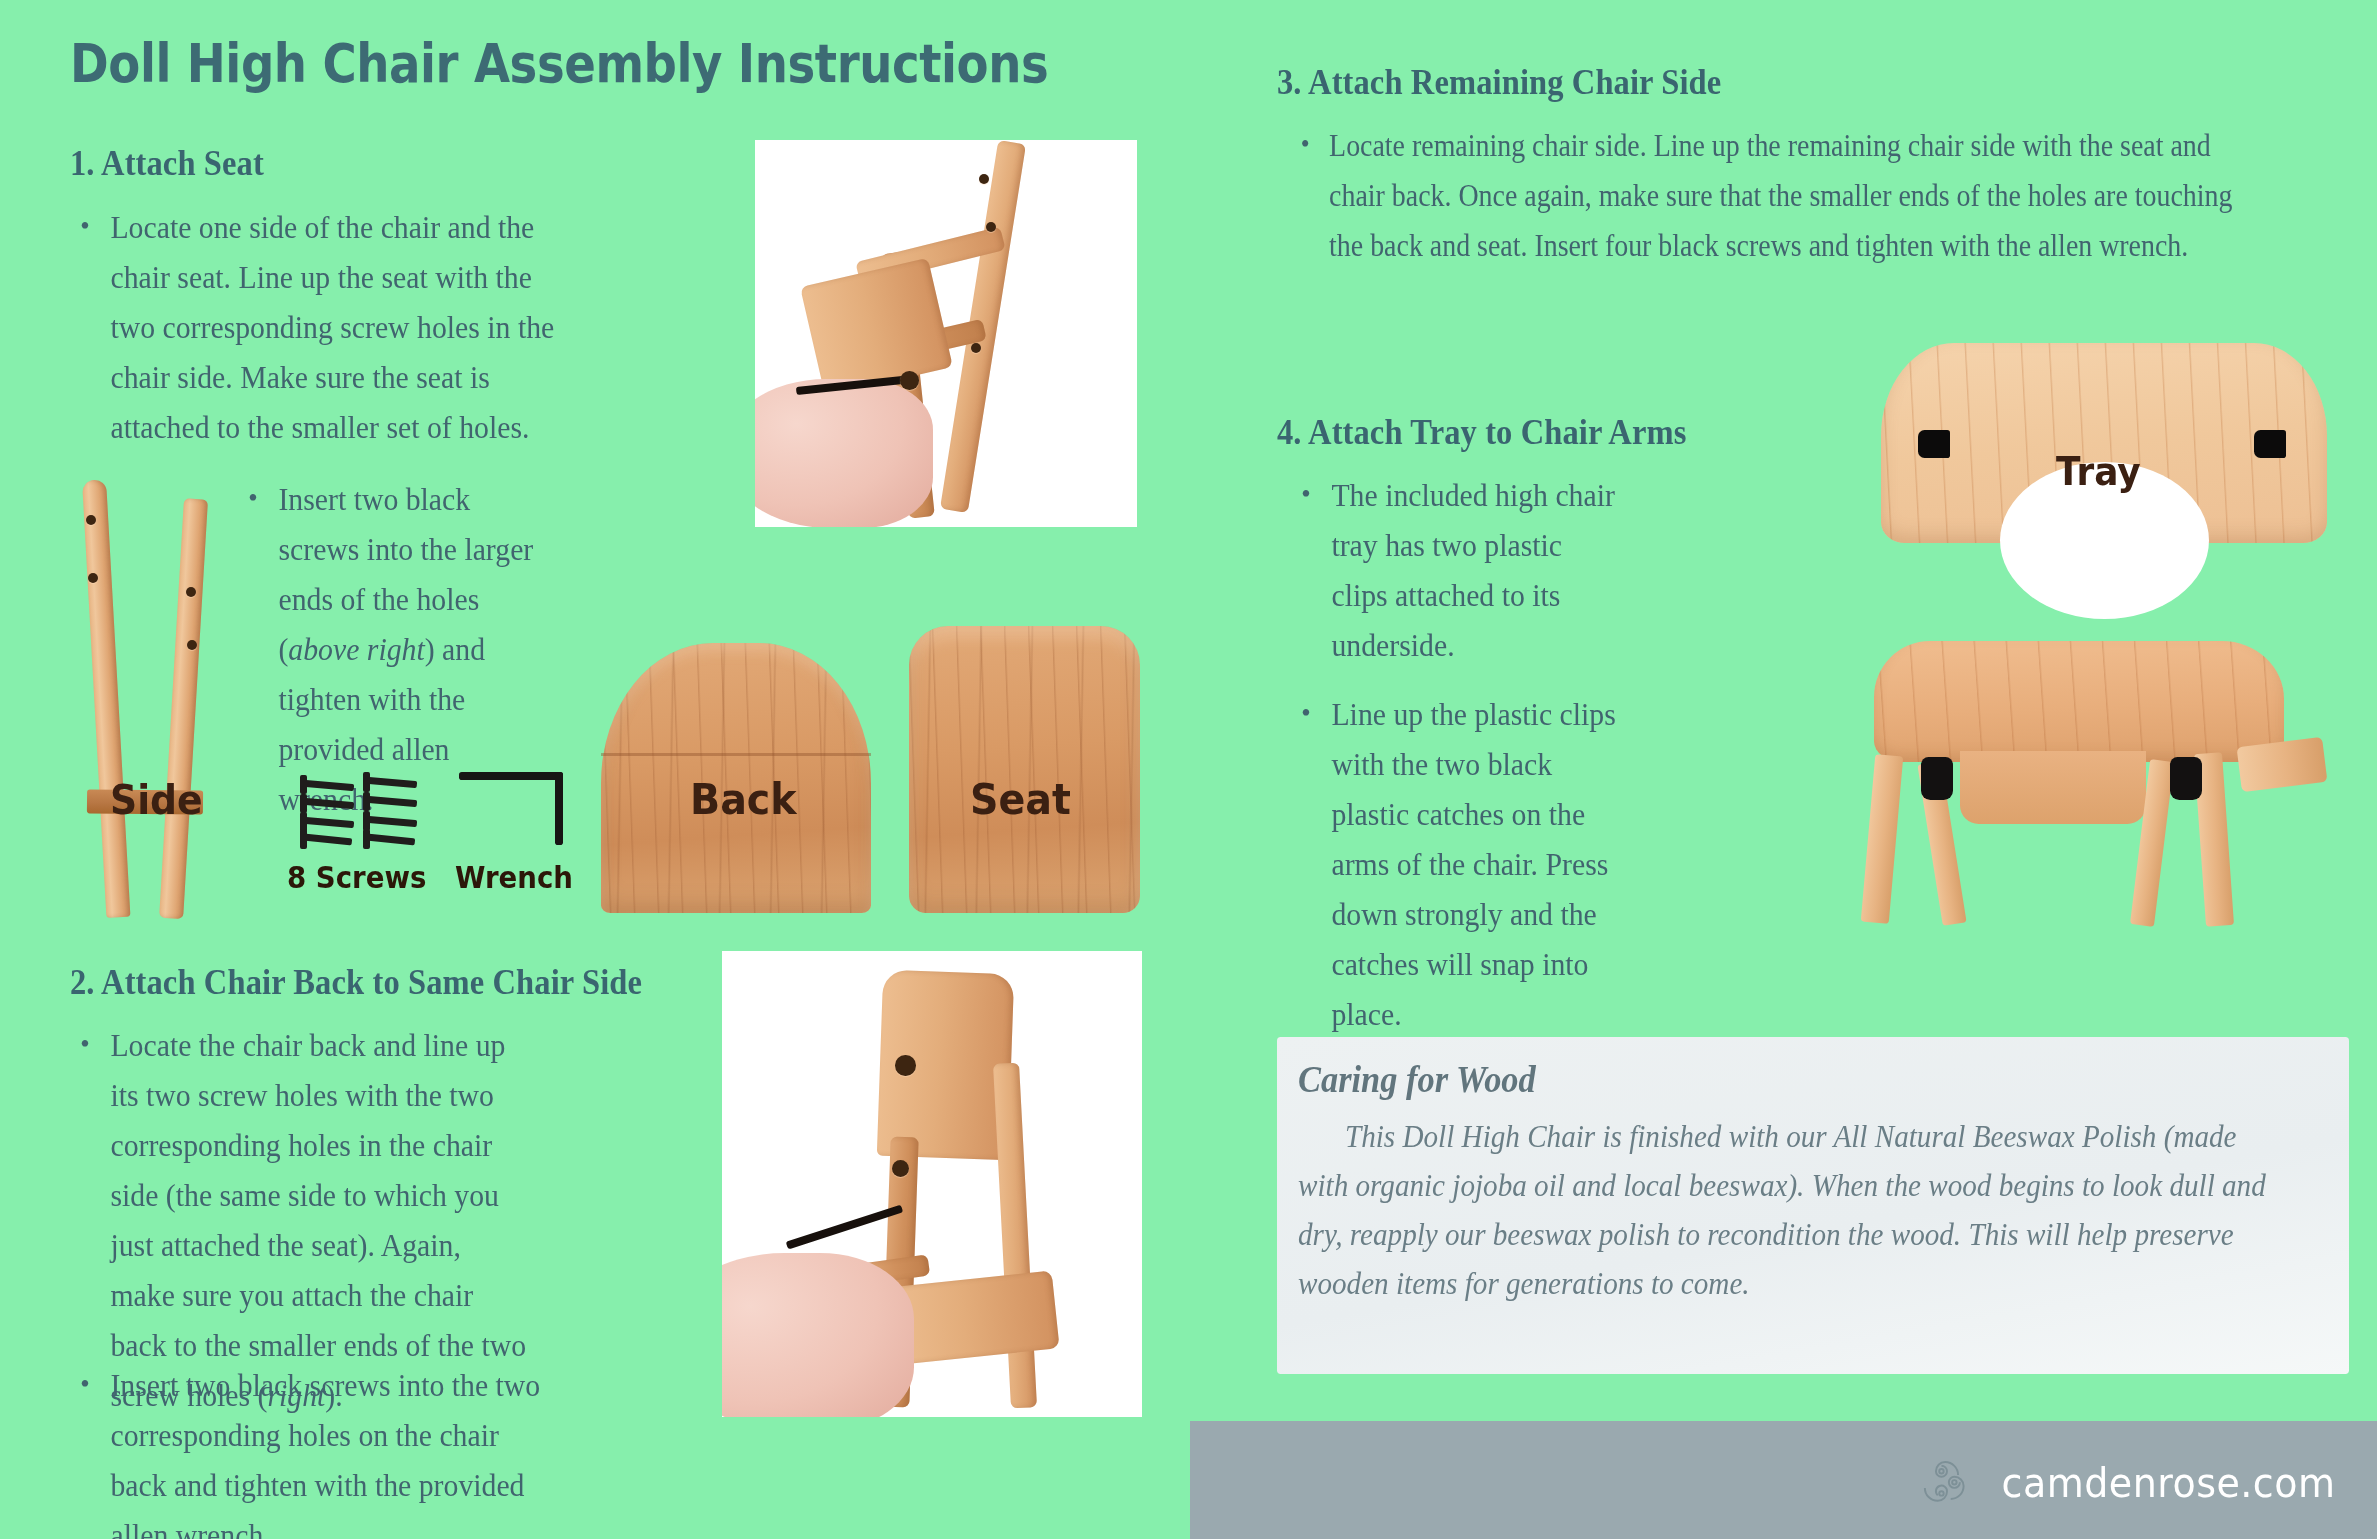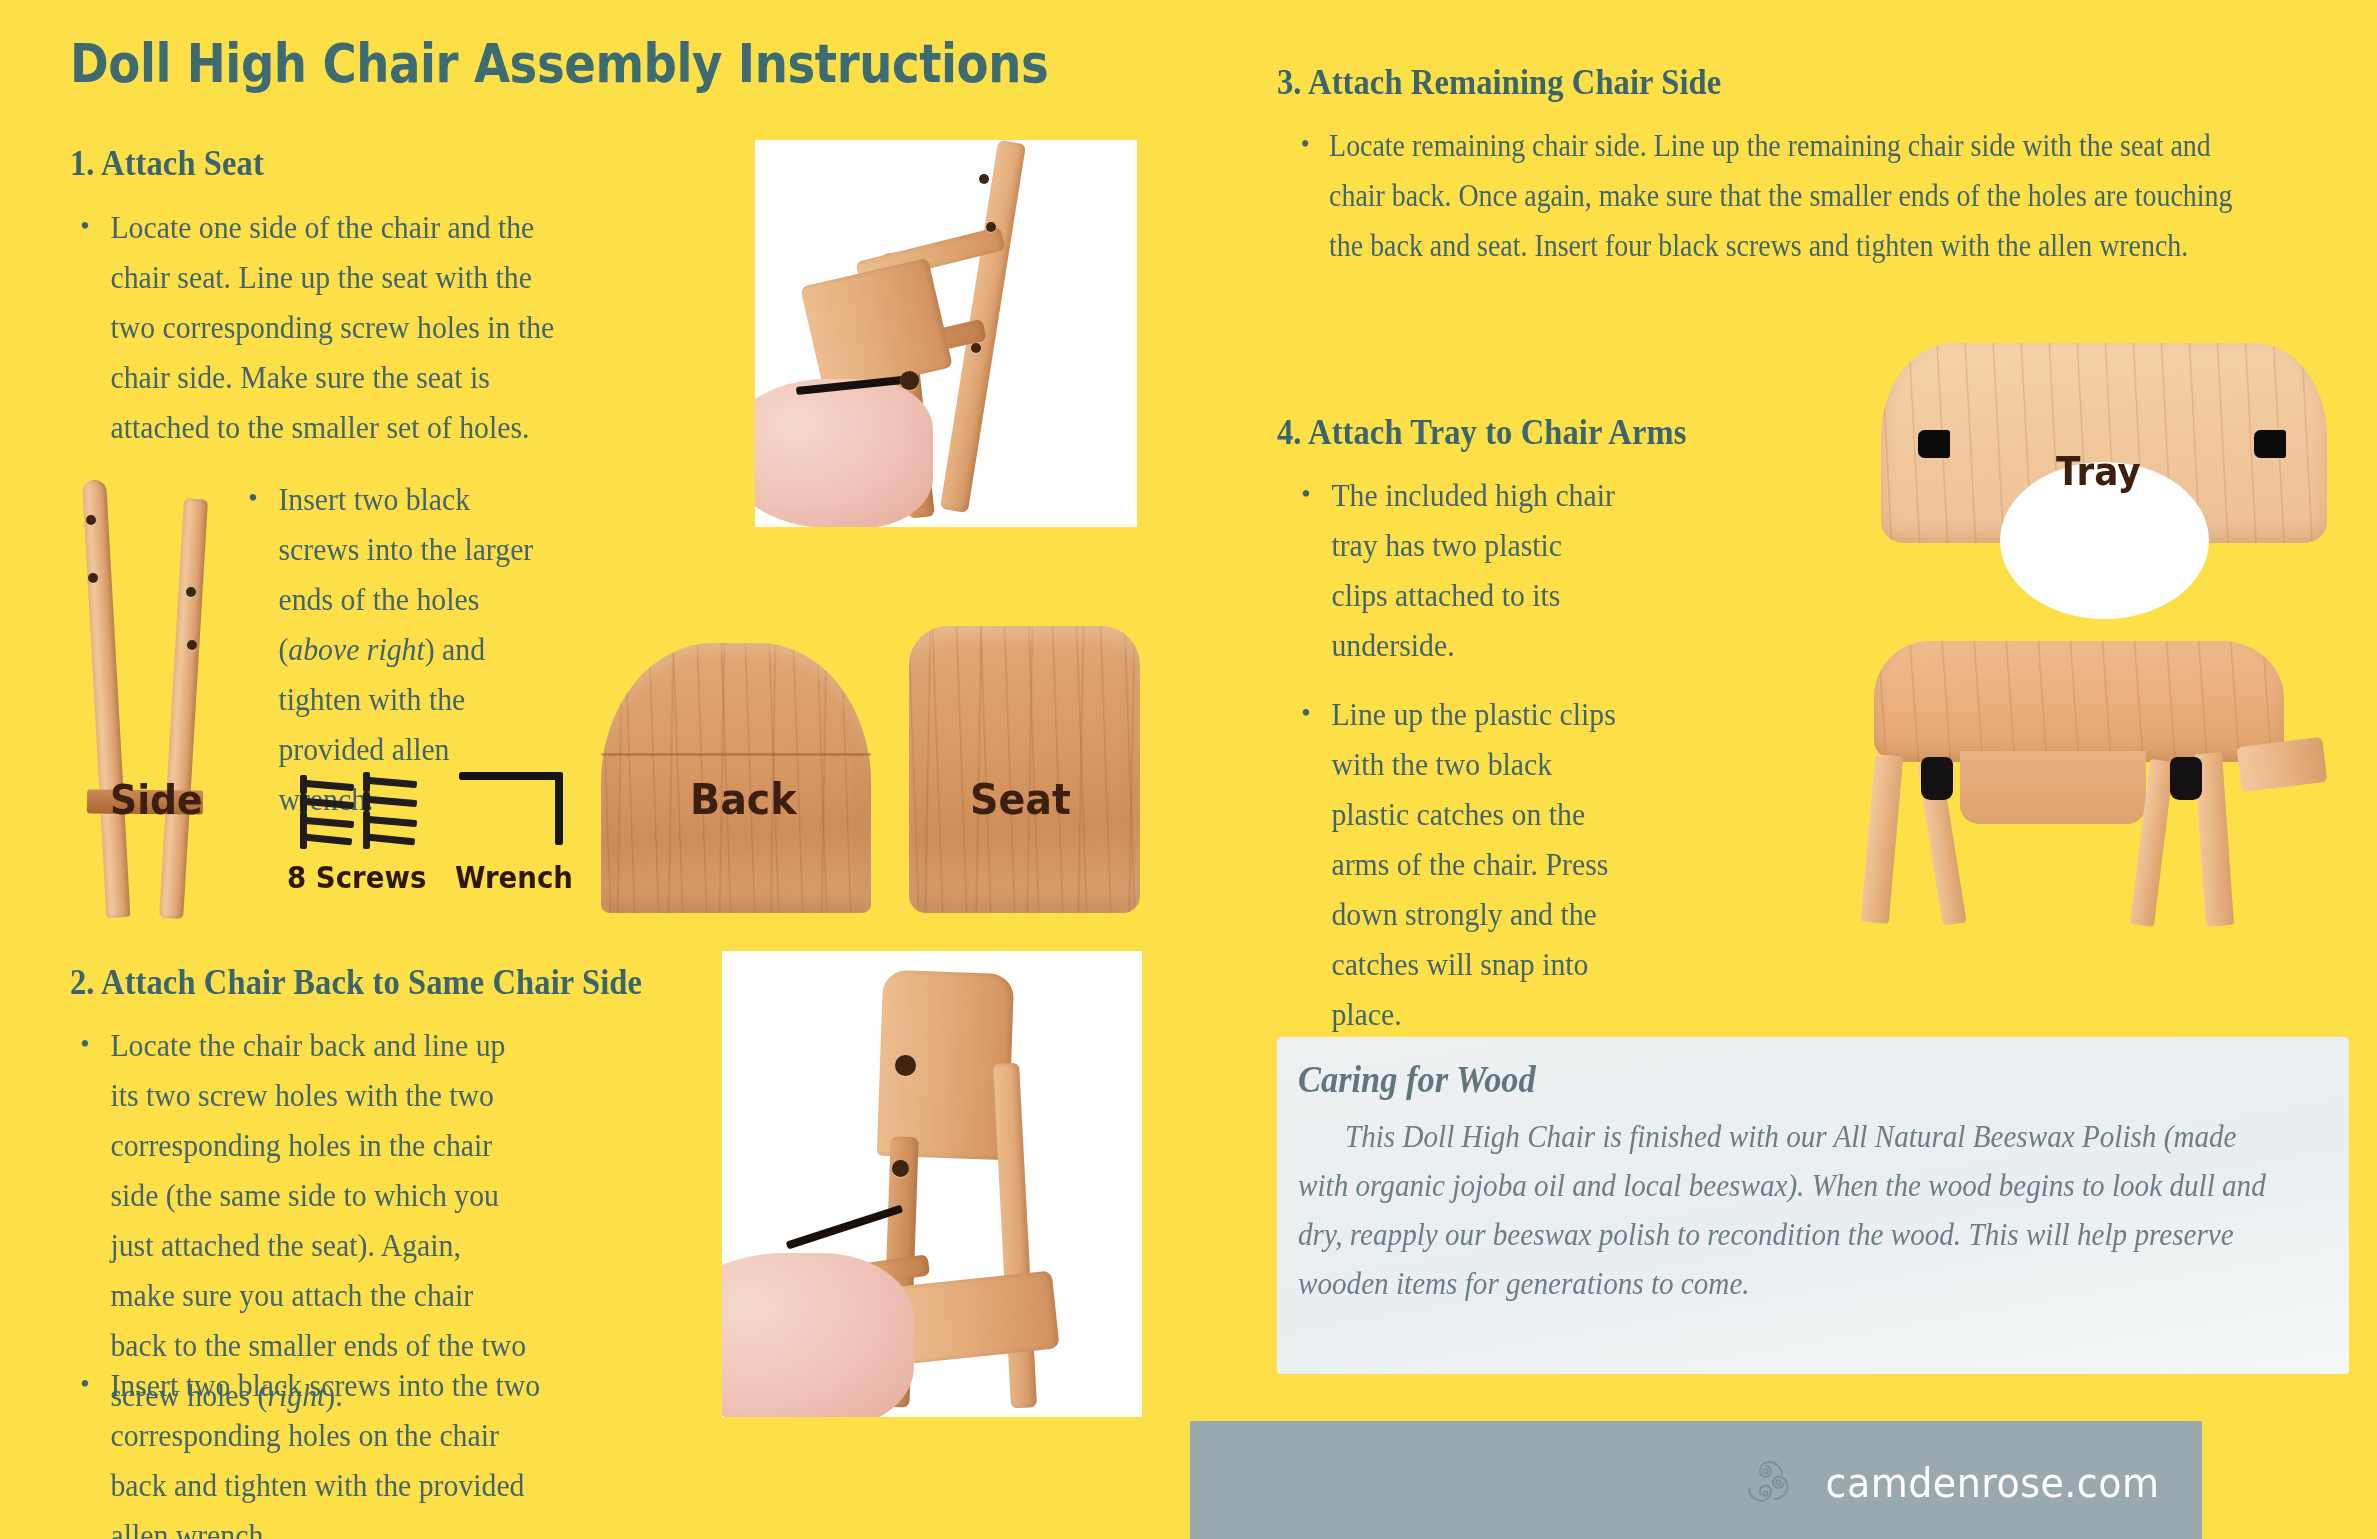--- a/index.html
+++ b/index.html
@@ -3,21 +3,21 @@
 <meta charset="utf-8">
 <title>Doll High Chair Assembly Instructions</title>
 <style>
   * { box-sizing: border-box; margin: 0; padding: 0; }
   html, body {
     width: 2377px; height: 1539px;
     background: #ffffff;
     font-family: "Liberation Serif", "DejaVu Serif", serif;
     overflow: hidden;
   }
-  .page { position: relative; width: 2377px; height: 1539px; background:#fde047; }
+  .page { position: relative; width: 2377px; height: 1539px; background:#86efac; }
 
   
   .doc-title {
     position: absolute; left: 70px; top: 33px;
     font-family: "DejaVu Sans", sans-serif;
     font-weight: bold;
     font-size: 53px;
     letter-spacing: -0.5px;
     color: #3d6b74;
     white-space: nowrap;
@@ -241,21 +241,21 @@
     position:absolute; left: 1298px; top: 1112px; width: 1033px;
     font-family: "Liberation Serif", serif;
     font-style: italic;
     font-size: 31px; line-height: 49px; color:#6a7e86;
     text-indent: 50px;
     transform: scaleX(0.94); transform-origin:left top;
   }
 
   
   .footer {
-    position:absolute; left: 1190px; top: 1421px; width: 1012px; height: 118px;
+    position:absolute; left: 1190px; top: 1421px; width: 1188px; height: 118px;
     background:#9aa9af;
   }
   .footer-brand {
     position:absolute; right: 43px; top: 37px;
     display:flex; align-items:center; gap: 13px;
   }
   .brand-text {
     font-family: "DejaVu Sans", sans-serif;
     font-size: 40px; color:#ffffff; letter-spacing:0.5px;
     transform: scaleX(0.95); transform-origin:right center;

